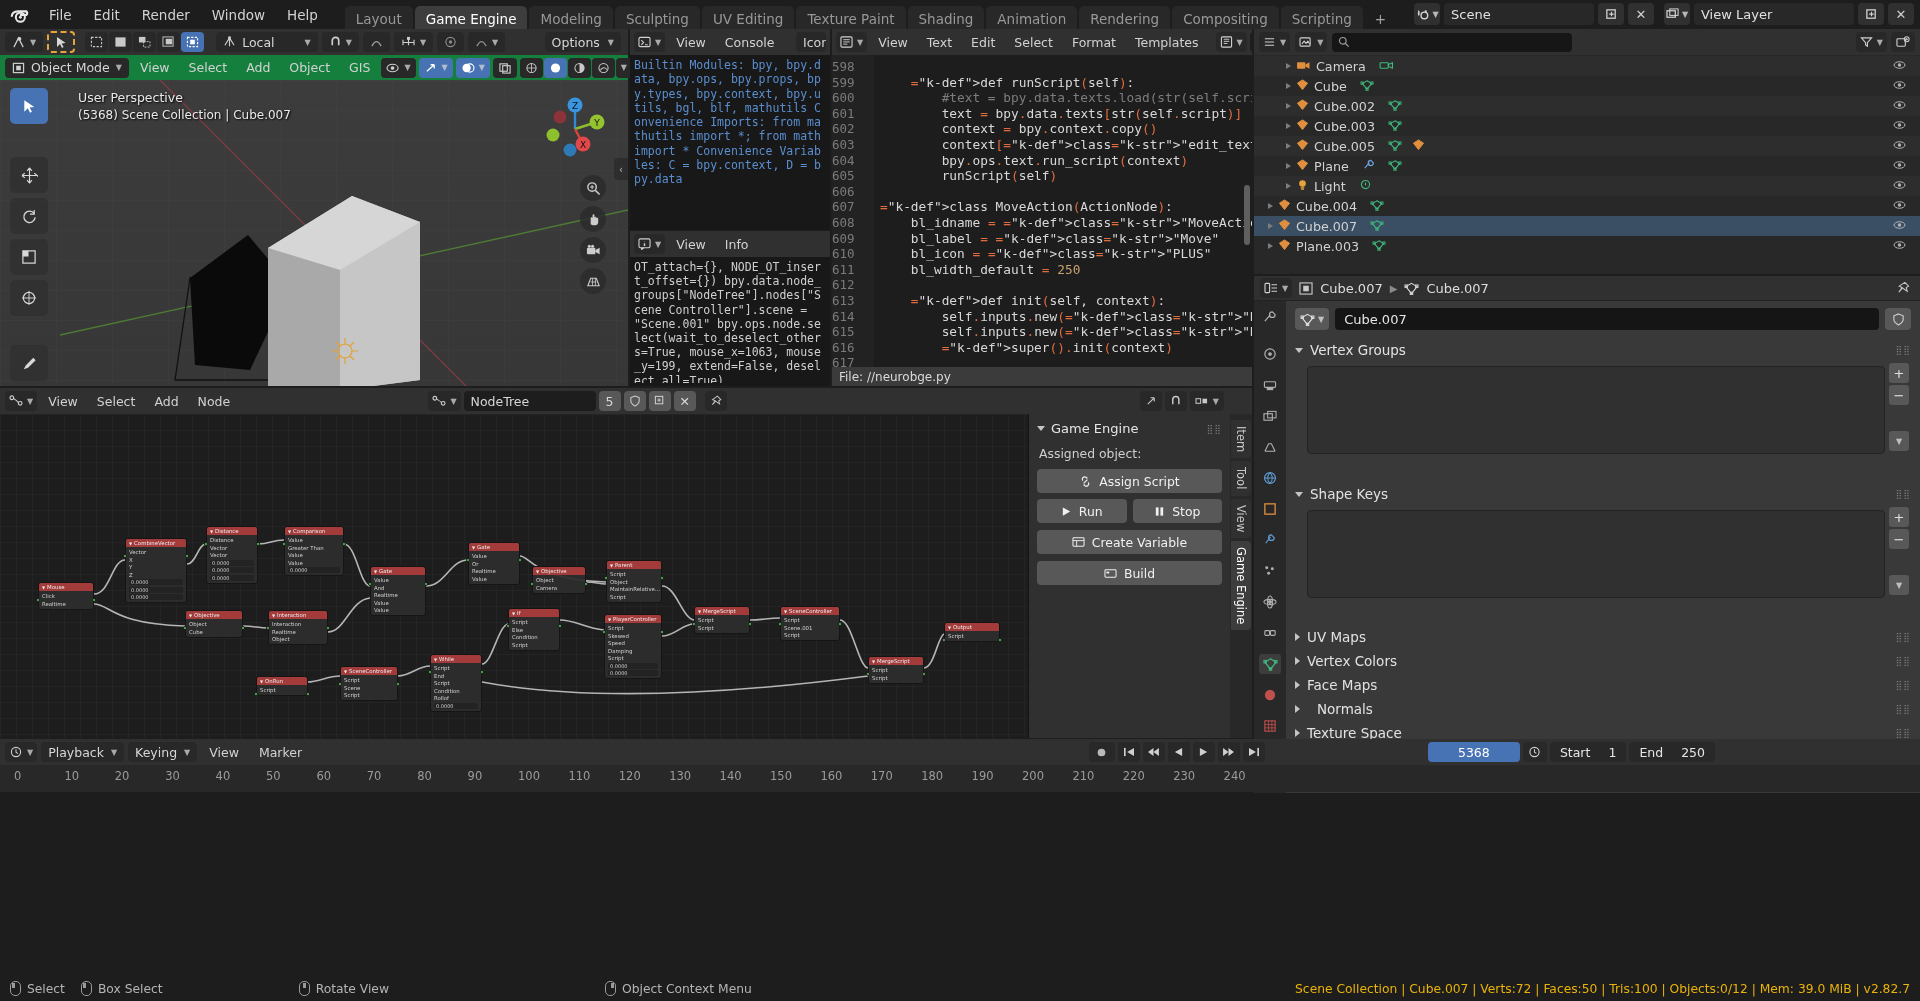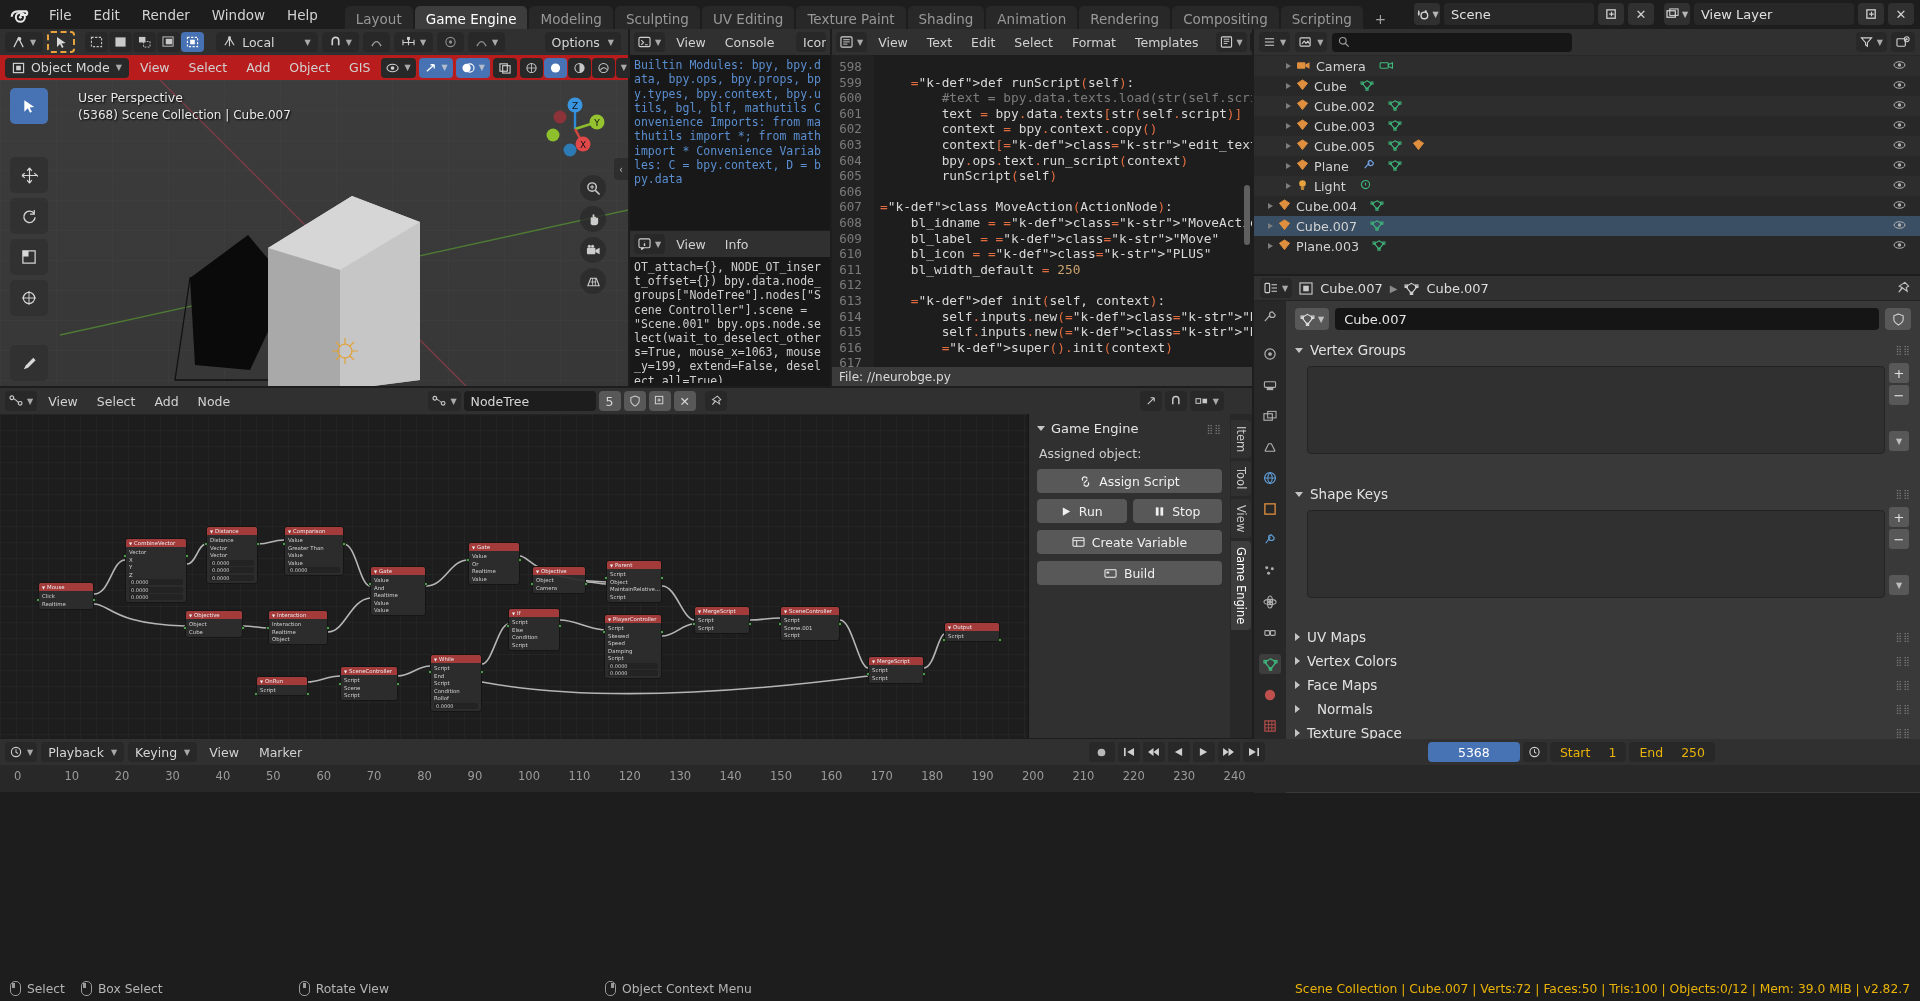--- a/index.html
+++ b/index.html
@@ -28,21 +28,21 @@
   
   .hdr { background:#303030; display:flex; align-items:center; height:26px; gap:3px; padding:0 4px;}
   .hbtn { height:20px; border-radius:4px; background:#282828; display:flex; align-items:center;
      padding:0 7px; font-size:12.5px; color:#d6d6d6; gap:4px; white-space:nowrap;}
   .hmenu { padding:2px 8px; font-size:12.5px; color:#d2d2d2; white-space:nowrap; }
   .chev { font-size:8px; opacity:.75; }
 
   
   #viewport { position:absolute; left:0; top:29px; width:628px; height:357px; background:#393939; }
   #vp-tools { height:26px; background:#303030; display:flex; align-items:center; padding:0 5px; gap:4px;}
-  #vp-hdr  { height:25px; background:#b91c1c; display:flex; align-items:center; padding:0 5px; gap:3px;}
+  #vp-hdr  { height:25px; background:#15803d; display:flex; align-items:center; padding:0 5px; gap:3px;}
   #vp-canvas { position:absolute; left:0; top:51px; width:628px; height:306px;
      background:linear-gradient(#3c3c3c,#373737); overflow:hidden;}
   .vp-text { position:absolute; left:78px; color:#e9e9e9; font-size:12.5px; text-shadow:1px 1px 2px #000;text-align:center;}
   #vp-toolbar-left { position:absolute; left:10px; top:8px; width:40px;
       display:flex; flex-direction:column; gap:5px; }
   .tool-ico { width:38px; height:36px; background:#303030cc; border-radius:5px;
     display:flex; align-items:center; justify-content:center; color:#d8d8d8; }
   .tool-ico.sel { background:#4772b3; }
   #gizmo { position:absolute; right:16px; top:12px; width:74px; height:74px; }
   #nav-btns { position:absolute; right:22px; top:95px; display:flex; flex-direction:column; gap:5px;}
@@ -60,21 +60,21 @@
 
   
   #info { position:absolute; left:630px; top:231px; width:200px; height:155px; background:#181818;}
   #info-body { padding:3px 4px; font-size:11.5px; line-height:14.2px; color:#cfcfcf;
      word-break:break-all; overflow:hidden; height:126px;}
 
   
   #texted { position:absolute; left:832px; top:29px; width:420px; height:357px; background:#1d1d1d;}
   #code-wrap { position:absolute; left:0; top:26px; width:420px; height:312px; display:flex; overflow:hidden;}
   #lnums { width:42px; background:#222; color:#7b7b7b; font-size:12.5px; line-height:15.6px;
-     text-align:center; padding:4px 5px 16px 0;}
+     text-align:left; padding:4px 5px 16px 0;}
   #code { flex:1; font-size:12.8px; line-height:15.6px; padding:4px 0 0 6px; white-space:pre;
      color:#d8d8d8; overflow:hidden;} .k-cmt{color:#7c7c7c;}
   .k-op{color:#e06c3f;} .k-num{color:#c9a26d;}
   #file-bar { position:absolute; left:0; bottom:0; width:420px; height:19px; background:#3b3b3b;
      font-size:12px; color:#dadada; display:flex; align-items:center; padding-left:7px;}
   #code-scroll{ position:absolute; right:2px; top:130px; width:6px; height:60px;
      background:#5f5f5f; border-radius:3px;}
 
   
   #outliner { position:absolute; left:1254px; top:29px; width:666px; height:245px; background:#282828;}
@@ -158,21 +158,21 @@
   #timeline { position:absolute; left:0; top:739px; width:1920px; height:53px; background:#282828;}
   #tl-hdr { height:26px; background:#303030; display:flex; align-items:center; gap:4px; padding:0 5px;}
   #tl-ruler { position:absolute; left:0; top:26px; width:1920px; height:27px; background:#282828;
      display:flex; align-items:flex-start; }
   .tick { position:absolute; top:4px; font-size:11.5px; color:#9b9b9b;}
   .rbtn { width:22px; height:20px; border-radius:3px; background:#282828; display:flex;
      align-items:center; justify-content:center; font-size:10px; color:#d0d0d0;}
   .frame-field { background:#4772b3; border-radius:4px; height:20px; width:92px;
      display:flex; align-items:center; justify-content:center; font-size:12.5px; color:#fff;}
   .se-field { background:#282828; border-radius:4px; height:20px; display:flex; align-items:center;
-     padding:0 10px; gap:18px; font-size:12.5px; color:#eab308;}
+     padding:0 10px; gap:18px; font-size:12.5px; color:#e5e5e5;}
 
   
   #statusbar { position:absolute; left:0; bottom:0; width:1920px; height:25px; background:#1d1d1d;
      display:flex; align-items:center; font-size:12.3px; color:#b4b4b4; padding:0 10px; gap:16px;}
   .mouse-ico { width:11px; height:15px; border:1.4px solid #9a9a9a; border-radius:5px; position:relative; flex:none;}
   .mouse-ico i { position:absolute; width:3px; height:5px; background:#9a9a9a; top:1px; }
   .mouse-l i{ left:1px;} .mouse-r i{ right:1px;} .mouse-m i{ left:3px;}
   #status-right { margin-left:auto; color:#eab308; }
 </style>
 </head>

